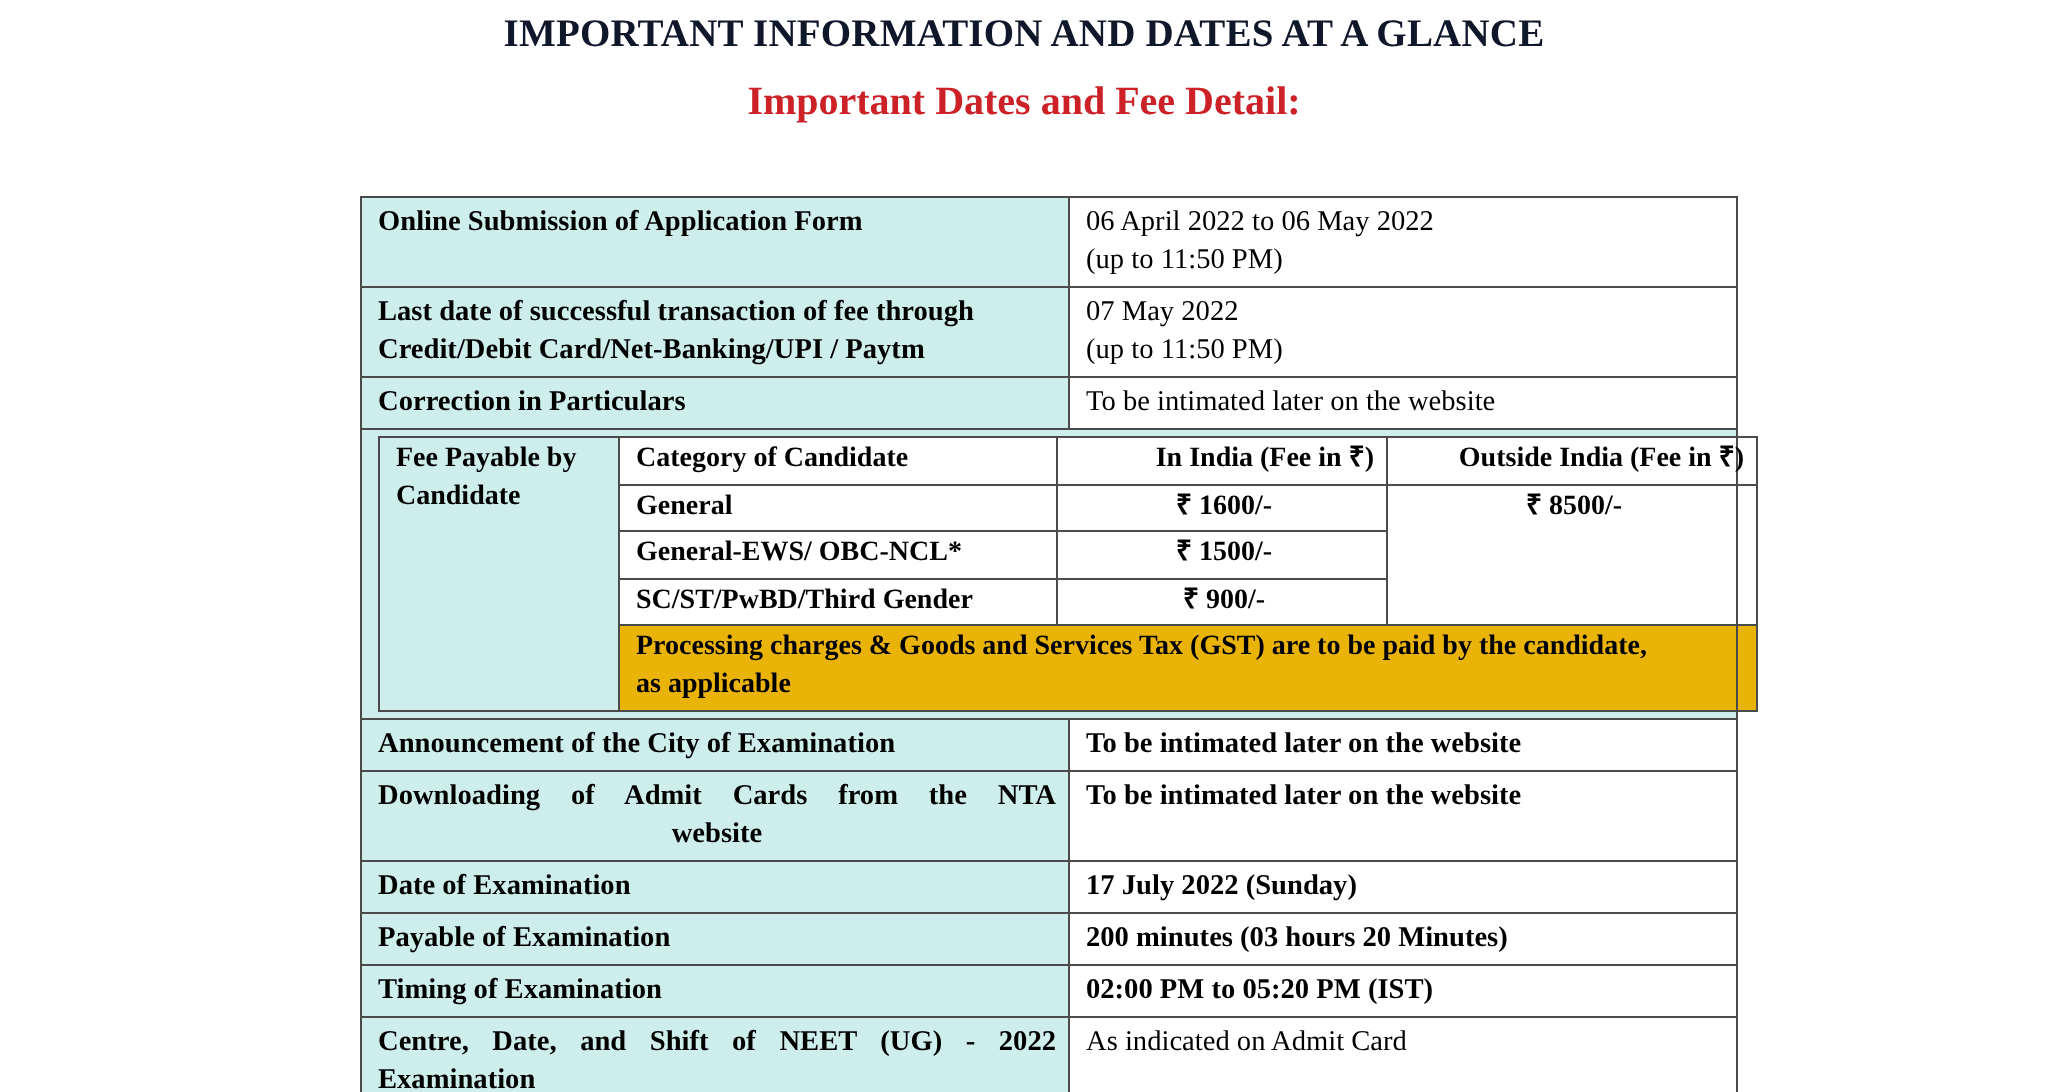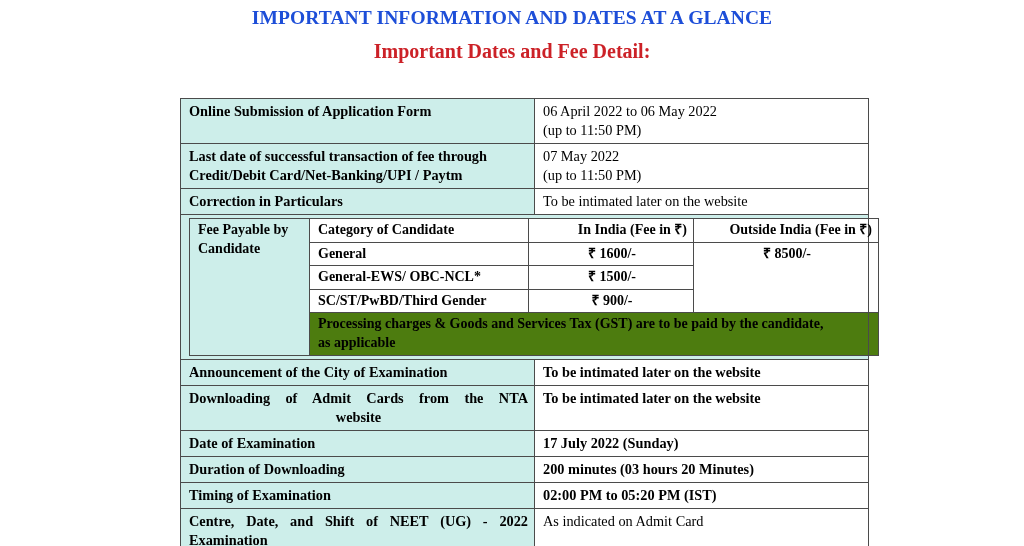--- a/index.html
+++ b/index.html
@@ -4,21 +4,21 @@
 <style>
   html,body{margin:0;padding:0;}
   body{
     width:1024px;height:546px;background:#ffffff;overflow:hidden;
     font-family:"Liberation Serif",serif;color:#000;
   }
   .page{position:relative;width:1024px;height:546px;}
 
   .hdr{text-align:center;}
   .title{
-    font-size:19.5px;font-weight:bold;color:#1d4ed8;letter-spacing:.1px;
+    font-size:19.5px;font-weight:bold;color:#0f172a;letter-spacing:.1px;
     margin-top:7px;
   }
   .subtitle{
     font-size:16px;font-weight:bold;color:#111;margin-top:7px;
   }
   .section-head{
     font-size:20px;font-weight:bold;color:#cc2127;margin-top:11px;
   }
 
   .tbl-wrap{position:absolute;left:180px;top:91px;width:689px;}
@@ -46,21 +46,21 @@
   table.fee td{
     border:1.3px solid #4b4b4b;font-size:14px;padding:2px 6px 2px 8px;
     line-height:1.33;vertical-align:top;
   }
   td.feelabel{
     background:#cdeeea;font-weight:bold;width:120px;border-left:0;border-top:0;border-bottom:0;
   }
   .fcat{background:#ffffff;font-weight:bold;}
   .famt{background:#fff;font-weight:bold;text-align:center;margin-left:48px;}
   .fhead2{background:#fff;font-weight:bold;text-align:right;}
-  .fnote{background:#4d7c0f;font-weight:bold;margin-top:28px;}
+  .fnote{background:#eab308;font-weight:bold;margin-top:28px;}
   .cen{text-align:center;}
 </style>
 </head>
 <body>
 
 <div class="page">
 
   <div class="hdr">
     <div class="title">IMPORTANT INFORMATION AND DATES AT A GLANCE</div>
     <div class="section-head">Important Dates and Fee Detail:</div>
@@ -149,21 +149,21 @@
         </td>
         <td class="val bold">To be intimated later on the website</td>
       </tr>
 
       <tr>
         <td class="lbl">Date of Examination</td>
         <td class="val bold">17 July 2022 (Sunday)</td>
       </tr>
 
       <tr>
-        <td class="lbl">Duration of Downloading</td>
+        <td class="lbl">Payable of Examination</td>
         <td class="val bold">200 minutes (03 hours 20 Minutes)</td>
       </tr>
 
       <tr>
         <td class="lbl">Timing of Examination</td>
         <td class="val bold">02:00 PM to 05:20 PM (IST)</td>
       </tr>
 
       <tr>
         <td class="lbl">

